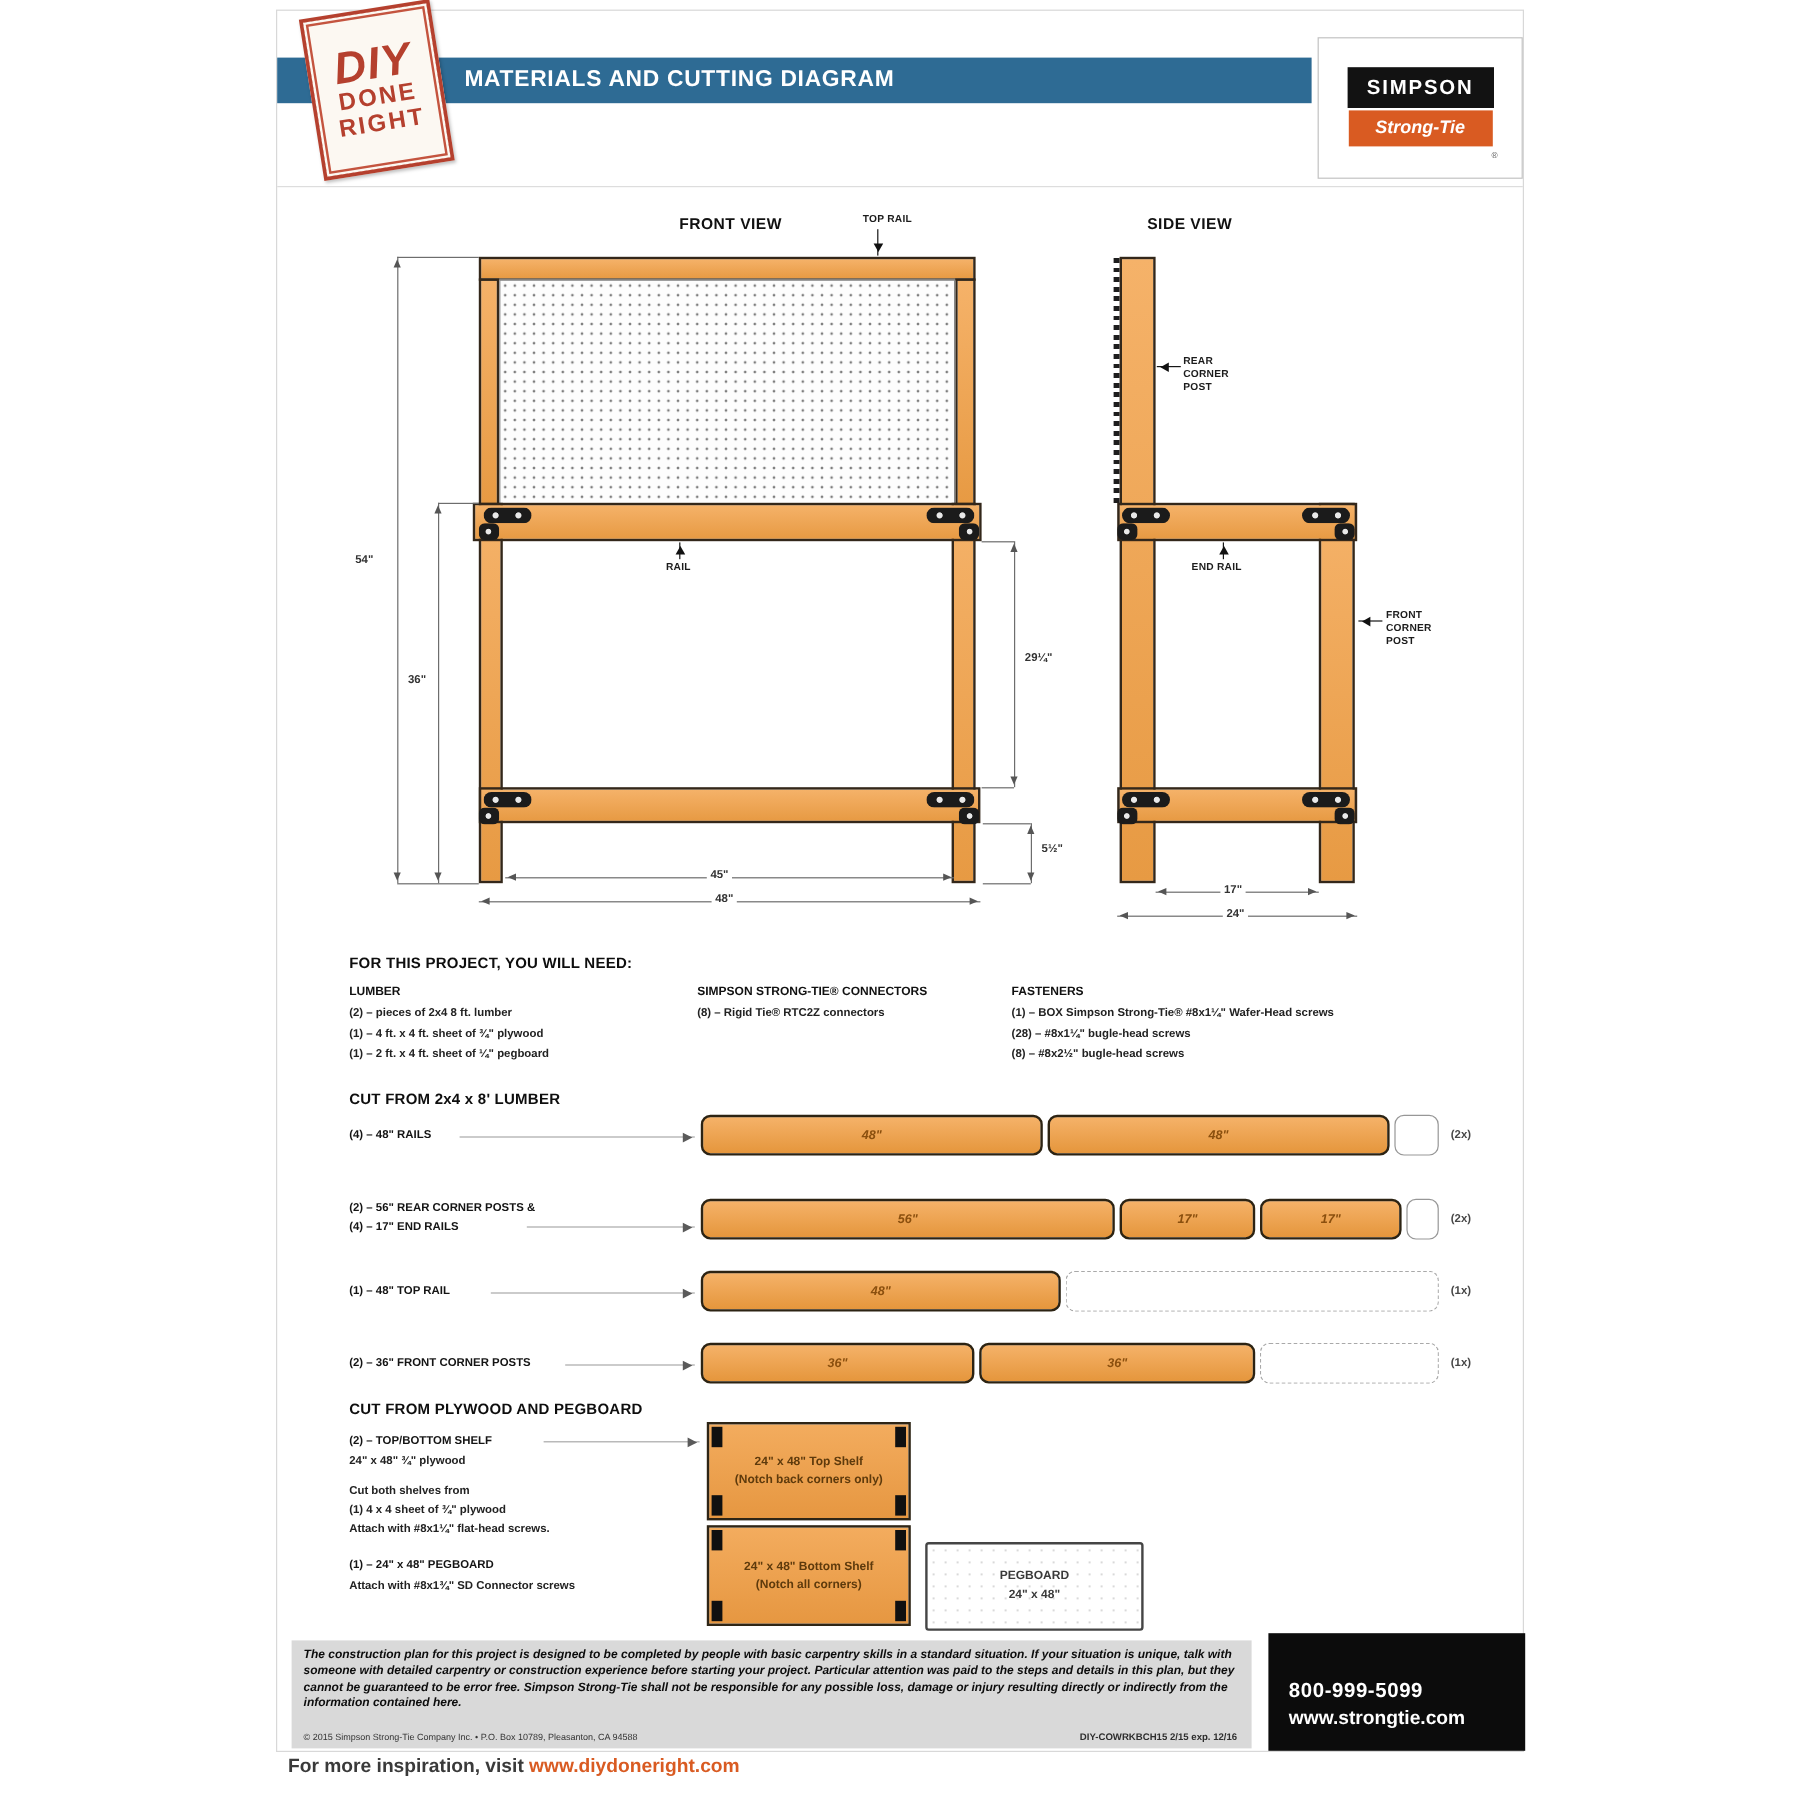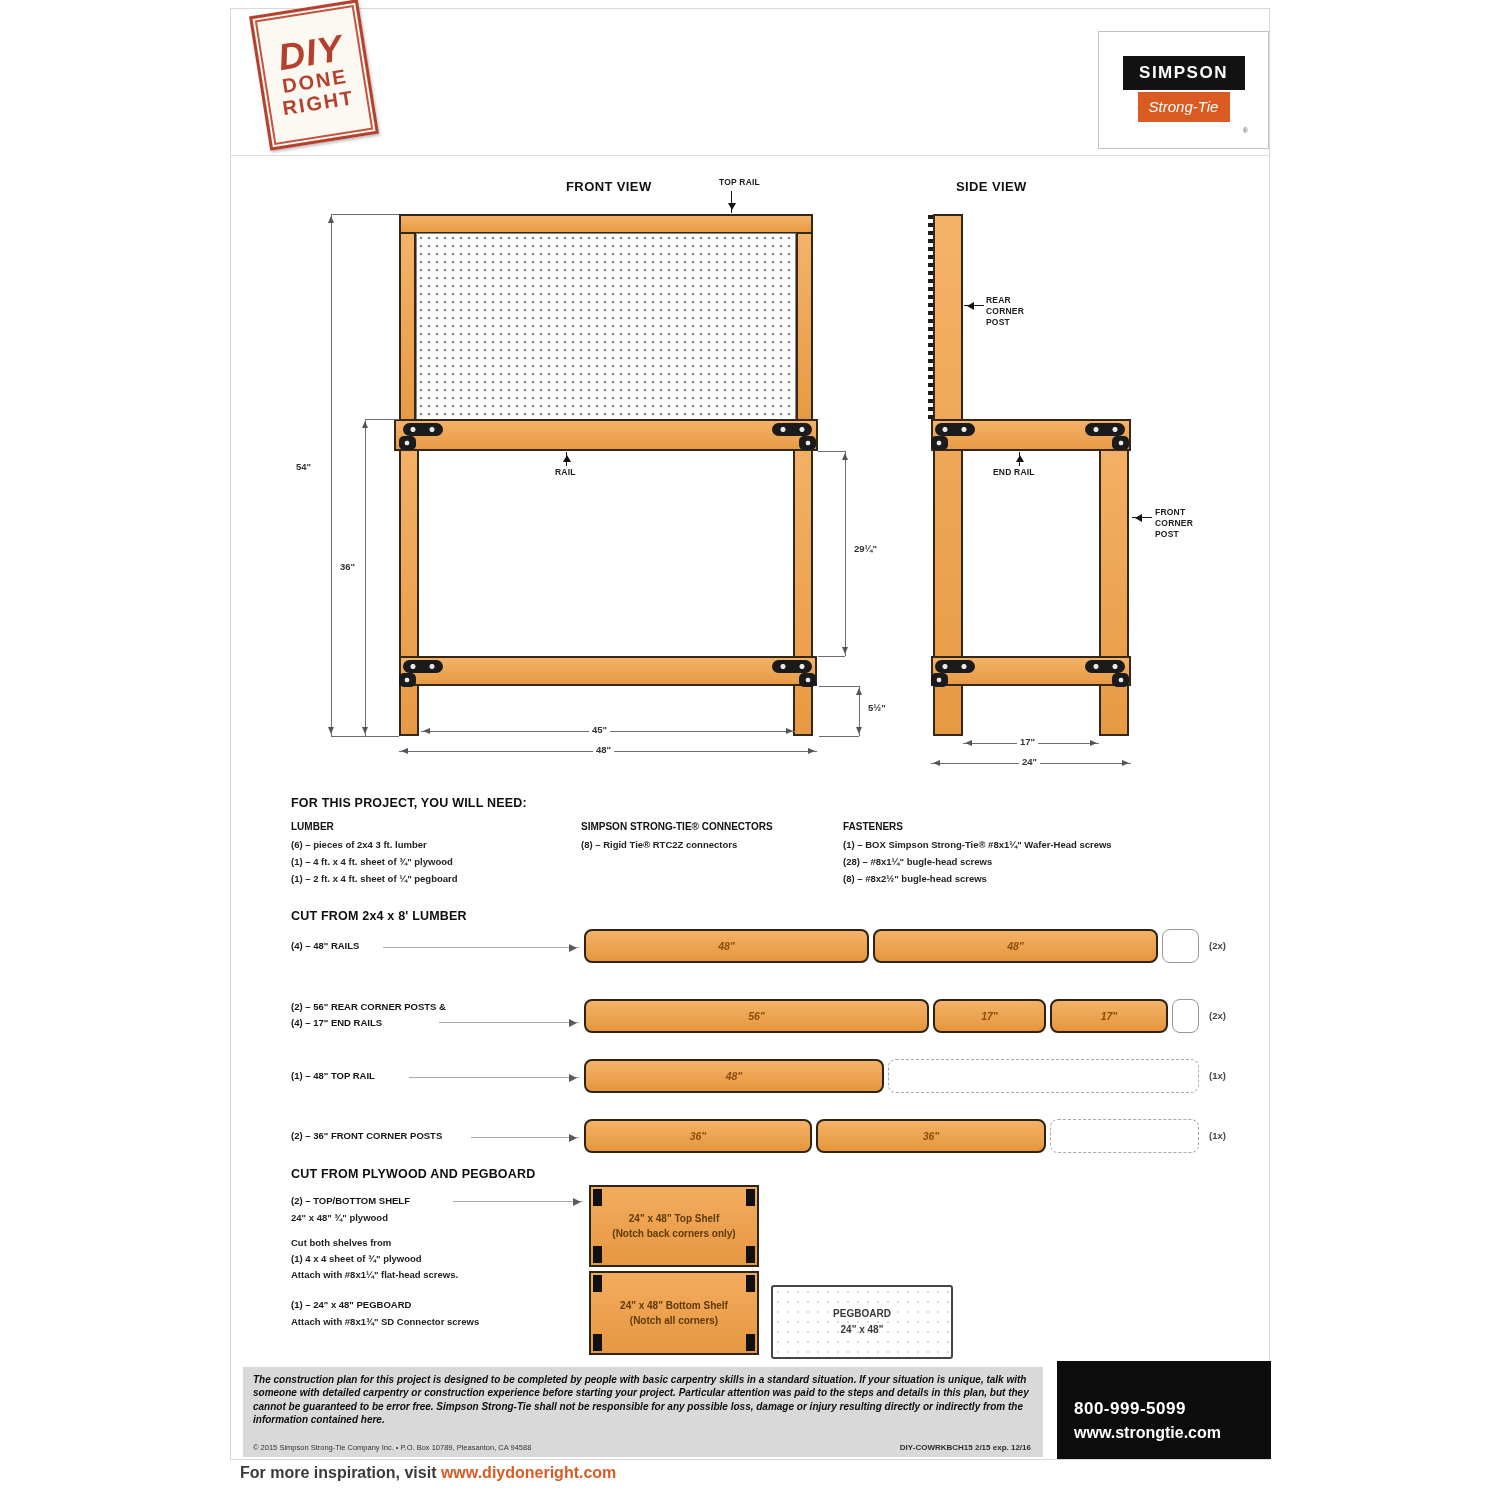--- a/index.html
+++ b/index.html
@@ -13,22 +13,22 @@
     box-shadow:inset 0 0 0 2px #fcf8f2, inset 0 0 0 4px #c4543f, 1px 2px 3px rgba(0,0,0,.25);
     transform:rotate(-9deg);display:flex;flex-direction:column;align-items:center;justify-content:center;
     color:#b5402e;z-index:10;text-align:center;}
   .stamp .l1{font-size:37px;font-weight:800;font-style:italic;line-height:.9;letter-spacing:1px;}
   .stamp .l2,.stamp .l3{font-size:20px;font-weight:800;letter-spacing:2px;line-height:1.1;}
   .doc-title{position:absolute;left:160px;top:100px;width:420px;text-align:center;font-size:22px;font-weight:600;color:#3f3f3f;}
   .header-sep{position:absolute;left:0;top:146px;width:100%;height:1px;background:#ddd;}
   .brand-box{position:absolute;left:867px;top:22px;width:171px;height:118px;border:1px solid #c2c2c2;background:#fff;box-sizing:border-box;}
   .brand-black{margin:24px auto 0;width:122px;height:34px;background:#121212;color:#fff;text-align:center;
     line-height:34px;font-size:17px;font-weight:800;letter-spacing:1.5px;}
-  .brand-orange{margin:2px auto 0;width:92px;height:30px;background:#d95b22;color:#fff;text-align:center;
-    line-height:30px;font-size:15px;font-weight:400;font-style:italic;}
+  .brand-orange{margin:2px auto 0;width:120px;height:30px;background:#d95b22;color:#fff;text-align:center;
+    line-height:30px;font-size:15px;font-weight:700;font-style:italic;}
   .brand-reg{position:absolute;right:20px;bottom:14px;font-size:7px;color:#555;}
 
   
   .vtitle{position:absolute;font-size:13px;font-weight:800;color:#111;letter-spacing:.4px;}
   .dlabel{position:absolute;font-size:8.5px;font-weight:700;color:#1c1c1c;line-height:1.3;letter-spacing:.2px;}
   .wood{position:absolute;background:linear-gradient(#f5b269,#e79a43);border:2px solid #33271a;box-sizing:border-box;}
   .pegboard{position:absolute;background-color:#fdfdfd;border:1px solid #888;box-sizing:border-box;
     background-image:radial-gradient(circle,#7d7d7d 1px,transparent 1.35px);background-size:8px 8px;}
   .peg-edge{position:absolute;width:5px;background:repeating-linear-gradient(to bottom,#1d1d1d 0 4px,transparent 4px 8px);}
   .conn{position:absolute;width:52px;height:30px;z-index:6;}
@@ -89,20 +89,21 @@
 
   .inspiration{position:absolute;left:240px;top:1464px;font-size:16px;font-weight:800;color:#3a3a3a;}
   .inspiration .link{color:#d95b22;}
 </style>
 </head>
 <body>
 
 <div id="canvas">
   <div id="page">
 
+    <div class="blue-bar">MATERIALS AND CUTTING DIAGRAM</div>
     <div class="stamp">
       <div class="l1">DIY</div>
       <div class="l2">DONE</div>
       <div class="l3">RIGHT</div>
     </div>
     <div class="header-sep"></div>
     <div class="brand-box">
       <div class="brand-black">SIMPSON</div>
       <div class="brand-orange">Strong-Tie</div>
       <div class="brand-reg">®</div>
@@ -177,21 +178,21 @@
     <div class="ptr-h left" style="left:901px;top:508px;width:20px;"></div>
 
     <div class="dh arr" style="left:732px;top:734px;width:136px;"></div>
     <div class="dimlbl" style="left:786px;top:727px;">17"</div>
     <div class="dh arr" style="left:700px;top:754px;width:200px;"></div>
     <div class="dimlbl" style="left:788px;top:747px;">24"</div>
 
     <div class="sec-head" style="left:60px;top:787px;">FOR THIS PROJECT, YOU WILL NEED:</div>
 
     <div class="col-head" style="left:60px;top:812px;">LUMBER</div>
-    <div class="item" style="left:60px;top:830px;">(6) – pieces of 2x4 3 ft. lumber</div>
+    <div class="item" style="left:60px;top:830px;">(2) – pieces of 2x4 8 ft. lumber</div>
     <div class="item" style="left:60px;top:847px;">(1) – 4 ft. x 4 ft. sheet of ¾" plywood</div>
     <div class="item" style="left:60px;top:864px;">(1) – 2 ft. x 4 ft. sheet of ¼" pegboard</div>
 
     <div class="col-head" style="left:350px;top:812px;">SIMPSON STRONG-TIE® CONNECTORS</div>
     <div class="item" style="left:350px;top:830px;">(8) – Rigid Tie® RTC2Z connectors</div>
 
     <div class="col-head" style="left:612px;top:812px;">FASTENERS</div>
     <div class="item" style="left:612px;top:830px;">(1) – BOX Simpson Strong-Tie® #8x1¼" Wafer-Head screws</div>
     <div class="item" style="left:612px;top:847px;">(28) – #8x1¼" bugle-head screws</div>
     <div class="item" style="left:612px;top:864px;">(8) – #8x2½" bugle-head screws</div>

